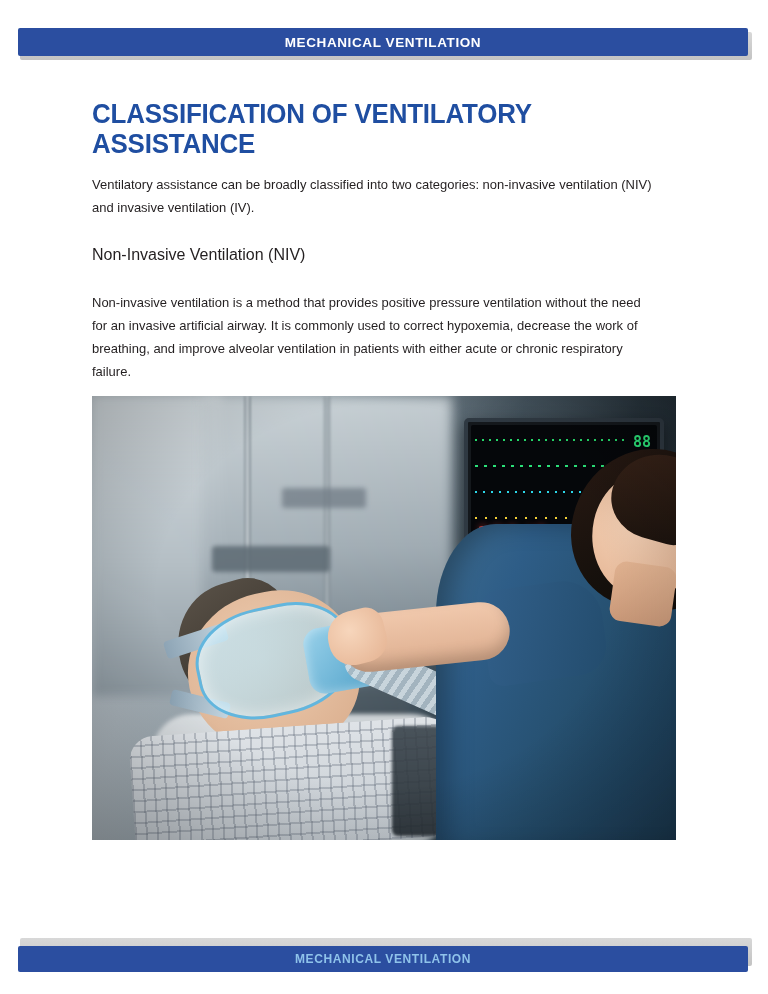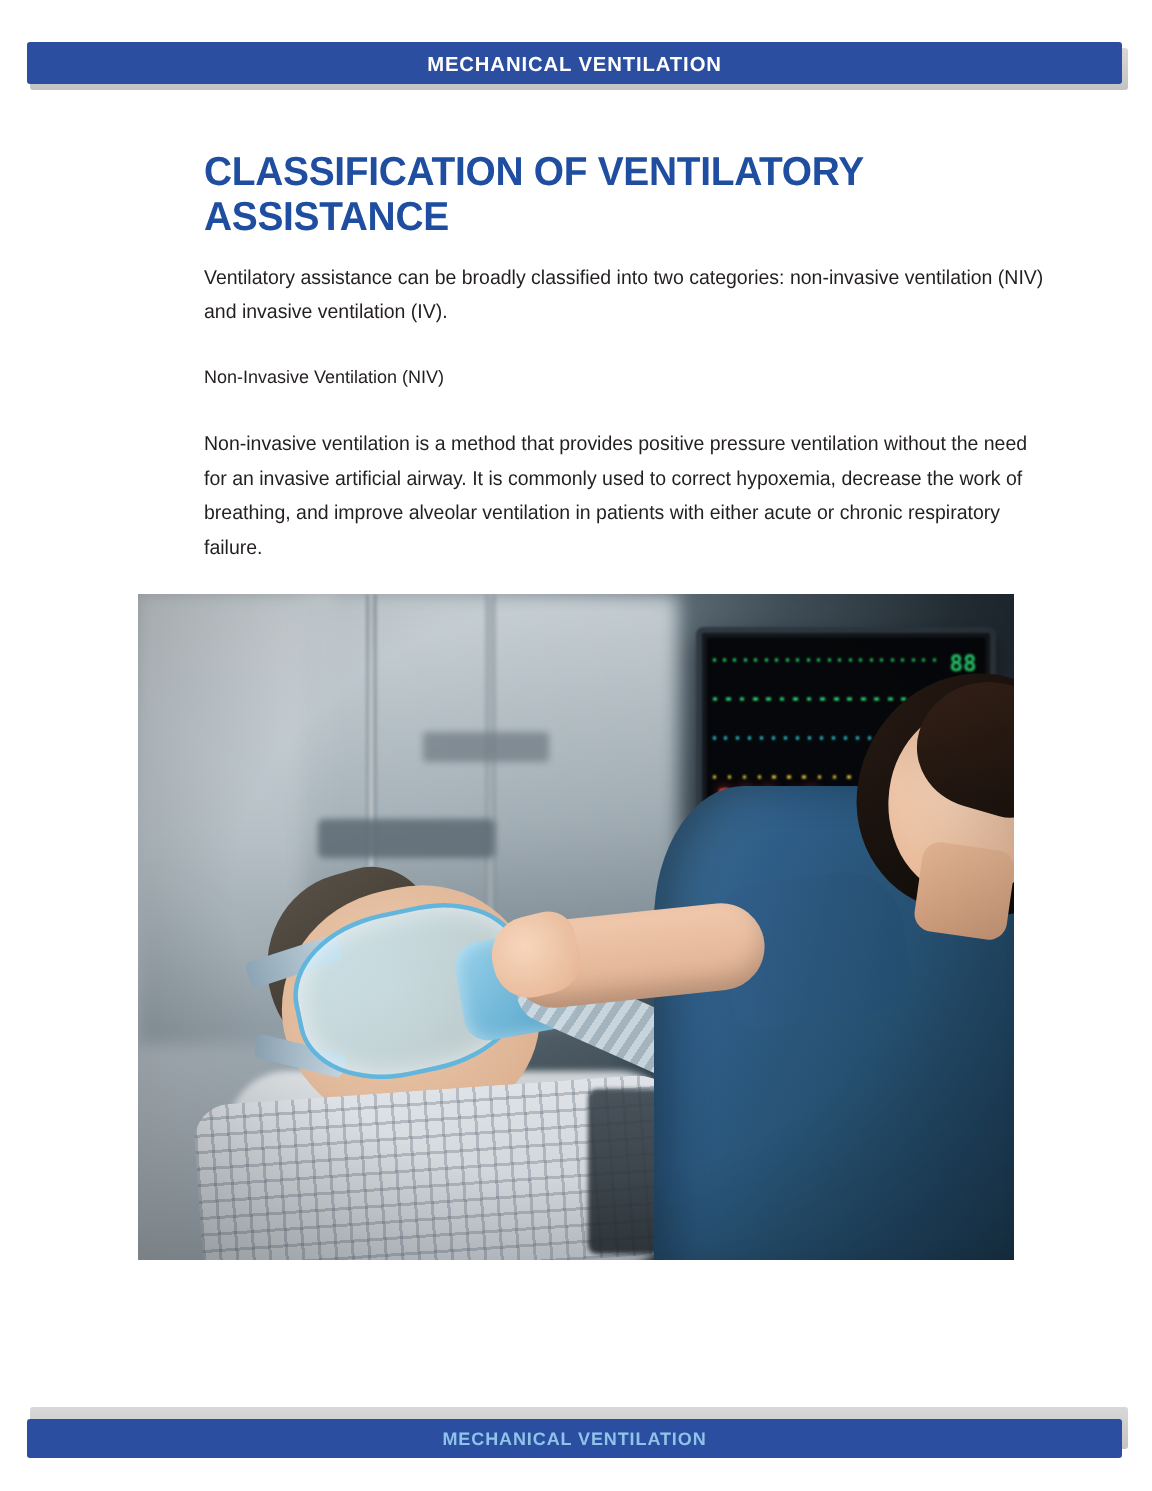--- a/index.html
+++ b/index.html
@@ -58,21 +58,20 @@
     letter-spacing: 0.6px;
     font-family: "Liberation Sans", sans-serif;
   }
 
   
   .content {
     position: absolute;
     left: 92px;
     top: 100px;
     width: 584px;
-    margin-left: 44px;
   }
   h1.doc-title {
     margin: 0 0 14px 0;
     font-size: 27px;
     line-height: 1.1;
     font-weight: bold;
     color: #1f4ea1;
     letter-spacing: -0.2px;
     font-family: "Liberation Sans", sans-serif;
     transform: scaleX(0.96);
@@ -82,21 +81,21 @@
     margin: 0 0 14px 0;
     font-size: 13.4px;
     line-height: 1.72;
     color: #231f20;
     font-family: "Liberation Sans", sans-serif;
     transform: scaleX(0.97);
     transform-origin: left center;
   }
   p.sub-head {
     margin: 0 0 14px 0;
-    font-size: 12px;
+    font-size: 16px;
     line-height: 1.72;
     color: #231f20;
     font-family: "Liberation Sans", sans-serif;
   }
   p.spaced {
     margin-top: 22px;
   }
 
   
   .figure {

